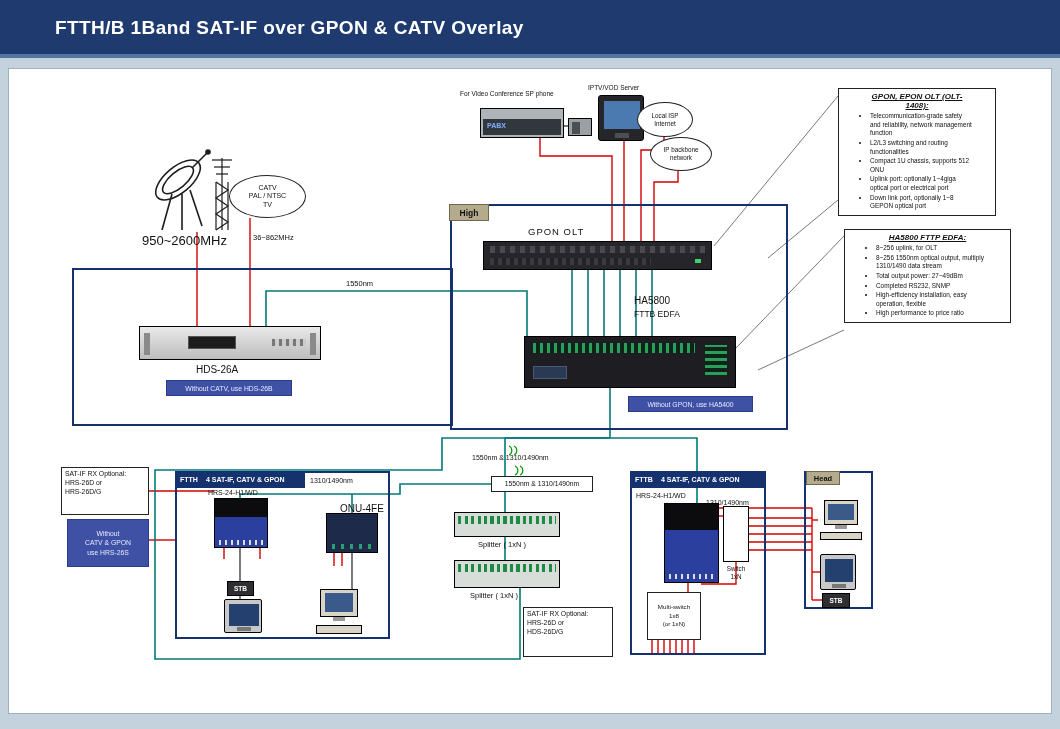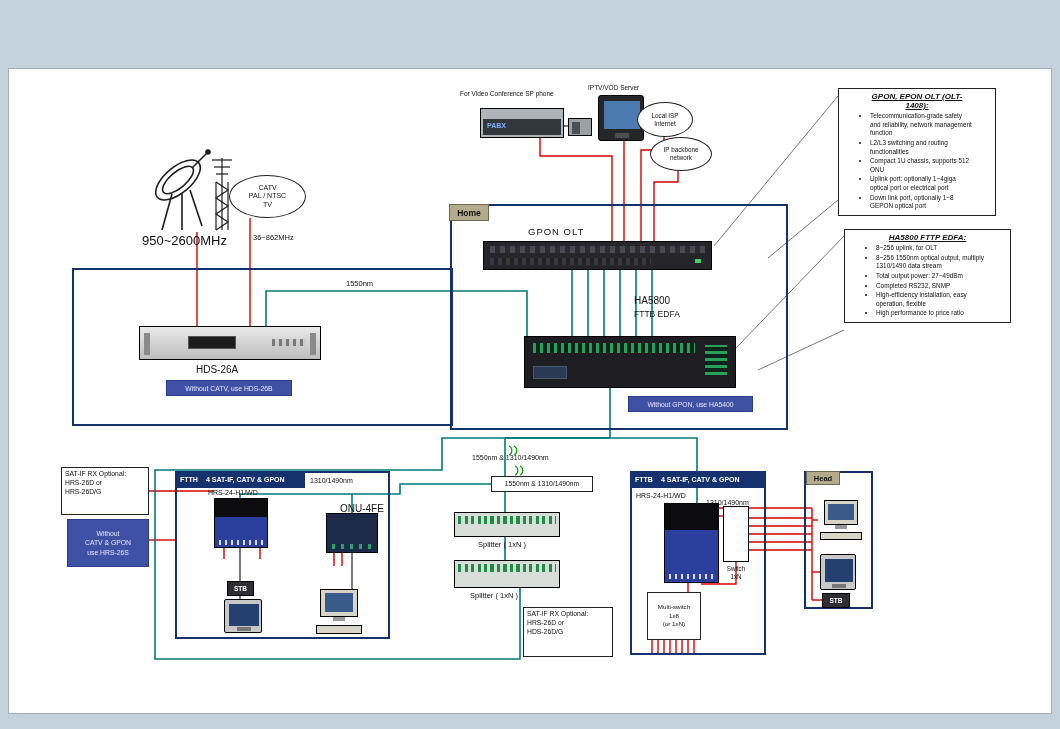--- a/index.html
+++ b/index.html
@@ -26,20 +26,23 @@
   .boxheader{position:absolute;background:#16326e;color:#fff;font-size:7px;font-weight:bold;display:flex;align-items:center;gap:8px;padding-left:5px}
   .device{position:absolute;border:1px solid #000}
   .screen{position:absolute;background:#3a5a8a}
   .stb{position:absolute;background:#2f2f33;border:1px solid #000;color:#fff;font-size:6.5px;font-weight:bold;display:flex;align-items:center;justify-content:center}
 </style>
 </head>
 <body>
 
 <div class="page">
 
+  <div class="titlebar">
+    <div class="title">FTTH/B 1Band SAT-IF over GPON &amp; CATV Overlay</div>
+  </div>
 
   <div class="canvas"></div>
 
   <svg class="abs" style="left:0;top:0" width="1060" height="729">
 
     <g stroke="#d40000" fill="none" stroke-width="1.4">
       <path d="M197,232 V326"></path>
       <path d="M250,218 V326"></path>
       <path d="M540,138 V156 H612 V241"></path>
       <path d="M624,141 V241"></path>
@@ -128,21 +131,21 @@
         <path d="M214,167 H230"></path>
         <path d="M216,174 H228"></path>
       <path d="M216,182 V230"></path>
         <path d="M228,182 V230"></path>
       <path d="M216,182 L228,190 L216,198 L228,206 L216,214 L228,222 L216,230"></path>
     </g>
   </svg>
 
   <div class="navybox" style="left:72px;top:268px;width:381px;height:158px"></div>
   <div class="navybox" style="left:450px;top:204px;width:338px;height:226px"></div>
-  <div class="tag" style="left:449px;top:204px;width:40px;height:17px">Home</div>
+  <div class="tag" style="left:449px;top:204px;width:40px;height:17px">High</div>
 
   <div class="lbl" style="left:460px;top:90px;font-size:6.5px">For Video Conference SP phone</div>
   <div class="device" style="left:480px;top:108px;width:84px;height:30px;background:#aeb4b8">
     <div class="abs" style="left:2px;bottom:2px;right:2px;height:16px;background:#31373c">
       <span class="abs" style="left:4px;top:3px;color:#7fb0ff;font-size:7px;font-weight:bold">PABX</span>
     </div>
   </div>
   <div class="device" style="left:568px;top:118px;width:24px;height:18px;background:#9aa0a4">
     <div class="abs" style="left:3px;top:3px;width:8px;height:12px;background:#4a4f53"></div>
   </div>

